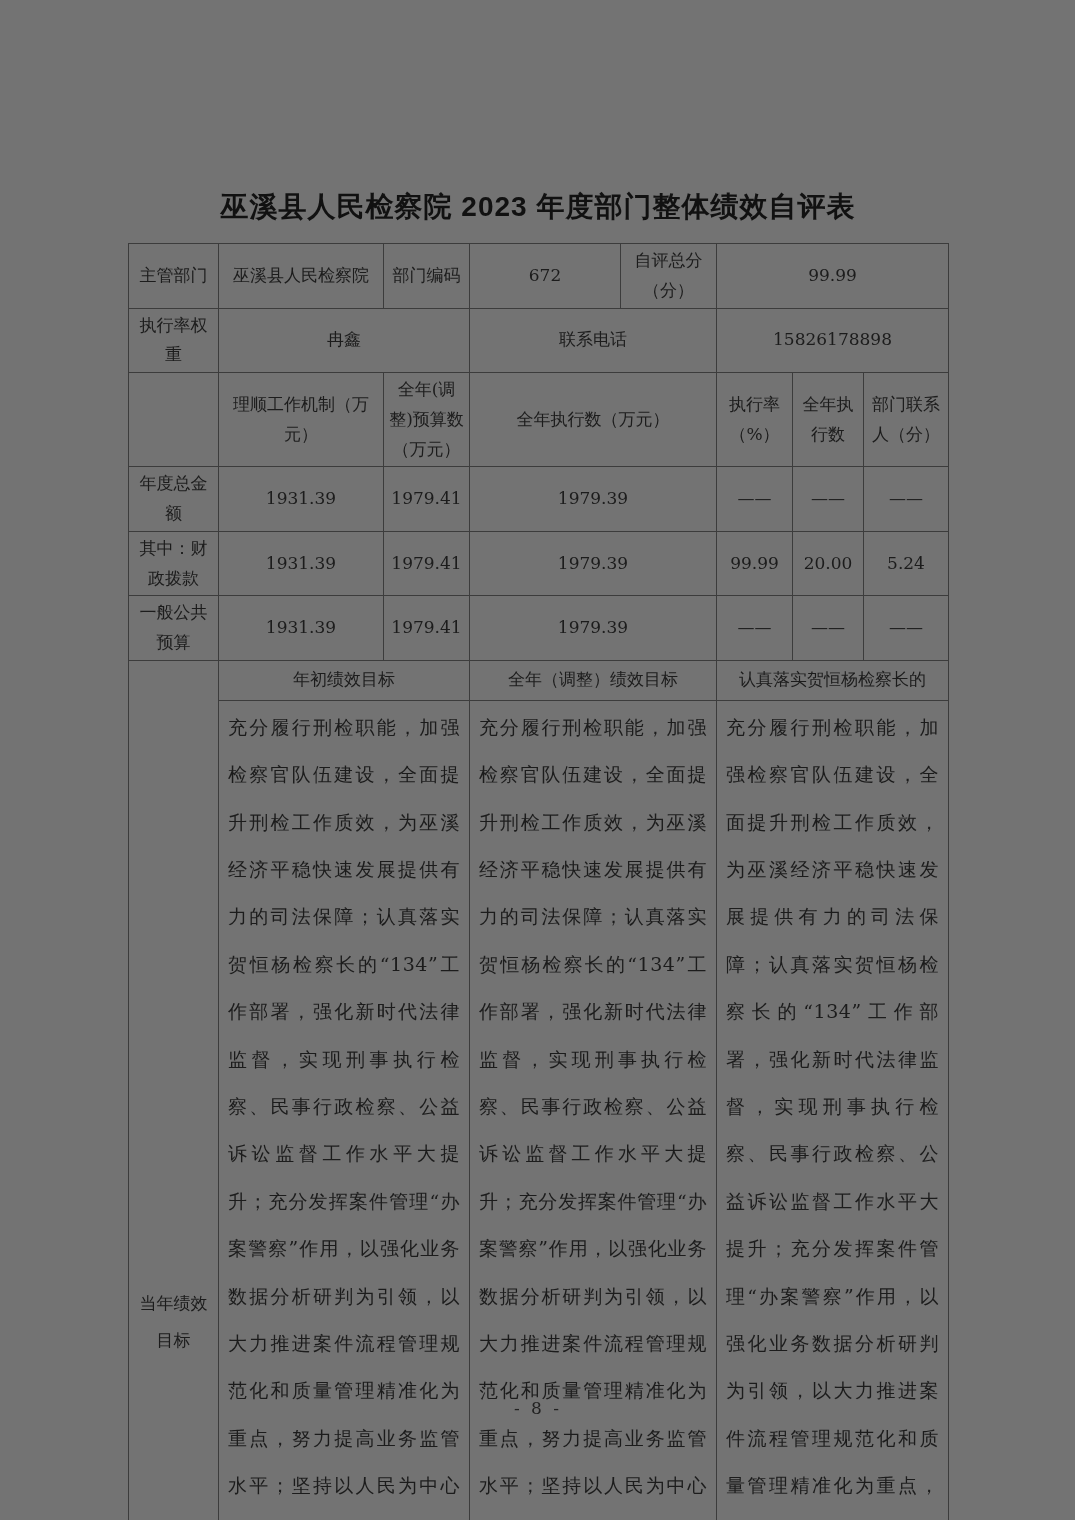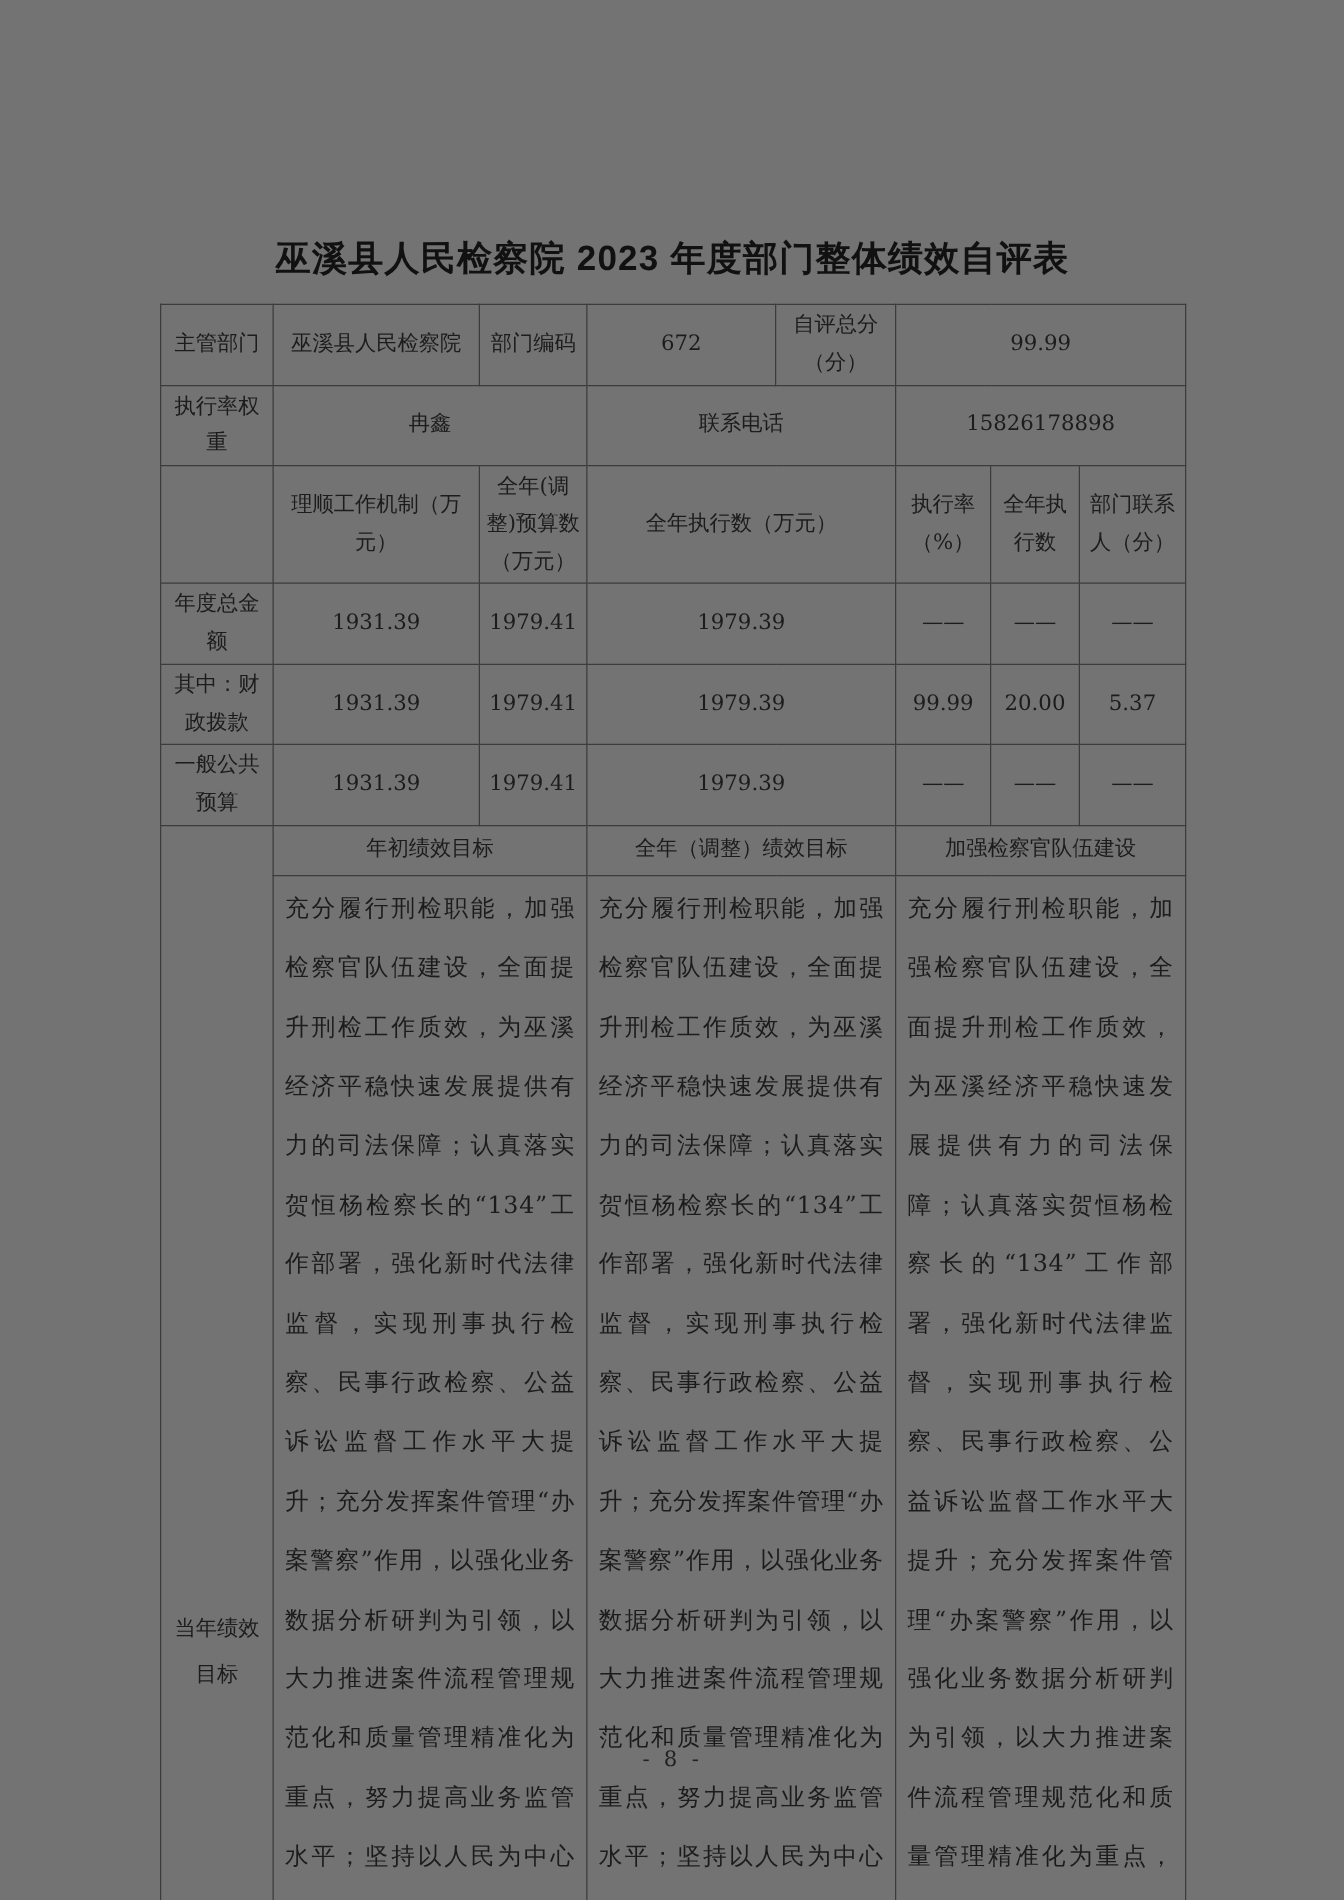--- a/index.html
+++ b/index.html
@@ -97,38 +97,38 @@
       <td>——</td>
     </tr>
 
     <tr style="height:58px">
       <td>其中：财政拨款</td>
       <td>1931.39</td>
       <td>1979.41</td>
       <td colspan="2">1979.39</td>
       <td>99.99</td>
       <td>20.00</td>
-      <td>5.37</td>
+      <td>5.24</td>
     </tr>
 
     <tr style="height:63px">
       <td>一般公共预算</td>
       <td>1931.39</td>
       <td>1979.41</td>
       <td colspan="2">1979.39</td>
       <td>——</td>
       <td>——</td>
       <td>——</td>
     </tr>
 
     <tr style="height:40px">
       <td rowspan="2" class="vlabel">当年绩效目标</td>
       <td colspan="2">年初绩效目标</td>
       <td colspan="2">全年（调整）绩效目标</td>
-      <td colspan="3">加强检察官队伍建设</td>
+      <td colspan="3">认真落实贺恒杨检察长的</td>
     </tr>
 
     <tr style="height:722px">
       <td colspan="2" class="goal-text">充分履行刑检职能，加强检察官队伍建设，全面提升刑检工作质效，为巫溪经济平稳快速发展提供有力的司法保障；认真落实贺恒杨检察长的“134”工作部署，强化新时代法律监督，实现刑事执行检察、民事行政检察、公益诉讼监督工作水平大提升；充分发挥案件管理“办案警察”作用，以强化业务数据分析研判为引领，以大力推进案件流程管理规范化和质量管理精准化为重点，努力提高业务监管水平；坚持以人民为中心的发展思想，以防范和化解重大风险为重点，全面落实群众件件有回复制度，理顺工作机制、提高办案质量，做实做细做活控告申诉检察工作；主动适应、服务保障内设机构等改革的继续深化，推动案件管理、控告申诉、检察调研</td>
       <td colspan="2" class="goal-text">充分履行刑检职能，加强检察官队伍建设，全面提升刑检工作质效，为巫溪经济平稳快速发展提供有力的司法保障；认真落实贺恒杨检察长的“134”工作部署，强化新时代法律监督，实现刑事执行检察、民事行政检察、公益诉讼监督工作水平大提升；充分发挥案件管理“办案警察”作用，以强化业务数据分析研判为引领，以大力推进案件流程管理规范化和质量管理精准化为重点，努力提高业务监管水平；坚持以人民为中心的发展思想，以防范和化解重大风险为重点，全面落实群众件件有回复制度，理顺工作机制、提高办案质量，做实做细做活控告申诉检察工作；主动适应、服务保障内设机构等改革的继续深化，推动案件管理、控告申诉、检察调研</td>
       <td colspan="3" class="goal-text">充分履行刑检职能，加强检察官队伍建设，全面提升刑检工作质效，为巫溪经济平稳快速发展提供有力的司法保障；认真落实贺恒杨检察长的“134”工作部署，强化新时代法律监督，实现刑事执行检察、民事行政检察、公益诉讼监督工作水平大提升；充分发挥案件管理“办案警察”作用，以强化业务数据分析研判为引领，以大力推进案件流程管理规范化和质量管理精准化为重点，努力提高业务监管水平；坚持以人民为中心的发展思想，以防范和化解重大风险为重点，全面落实群众件件有回复制度，理顺工作机制、提高办案质量，做实做细做活控告申诉检察工作；主动适应、服务保障内设机构等改革</td>
     </tr>
   </tbody>
     </table>
 

